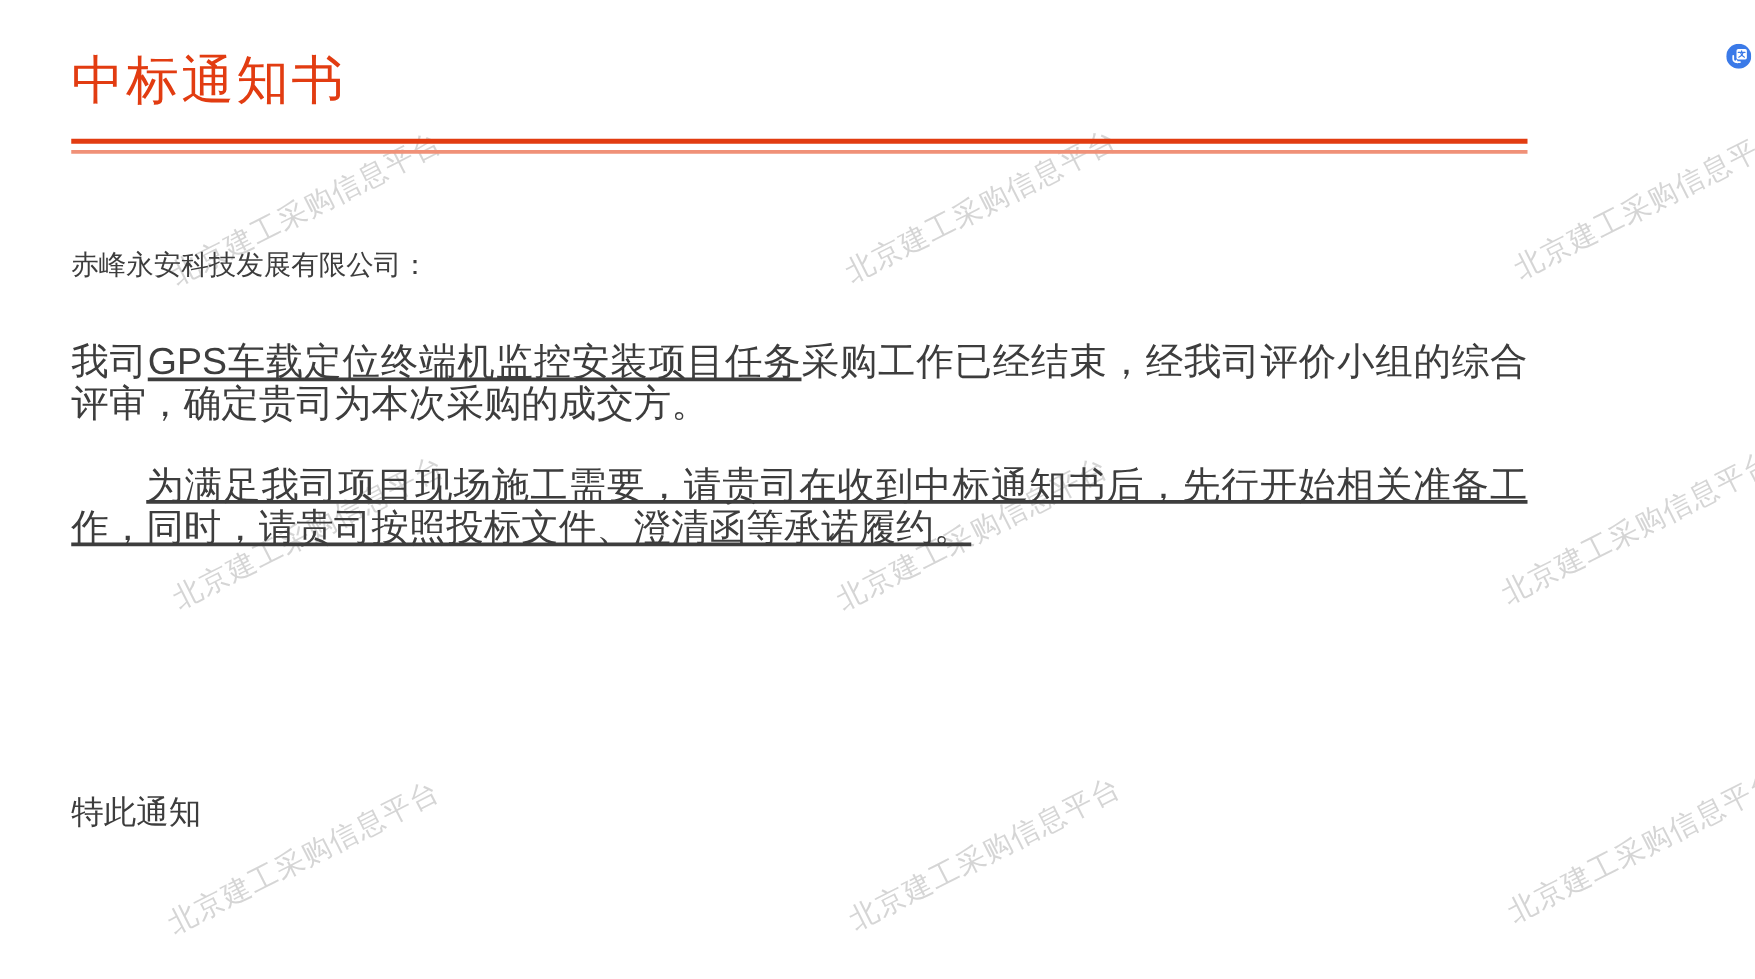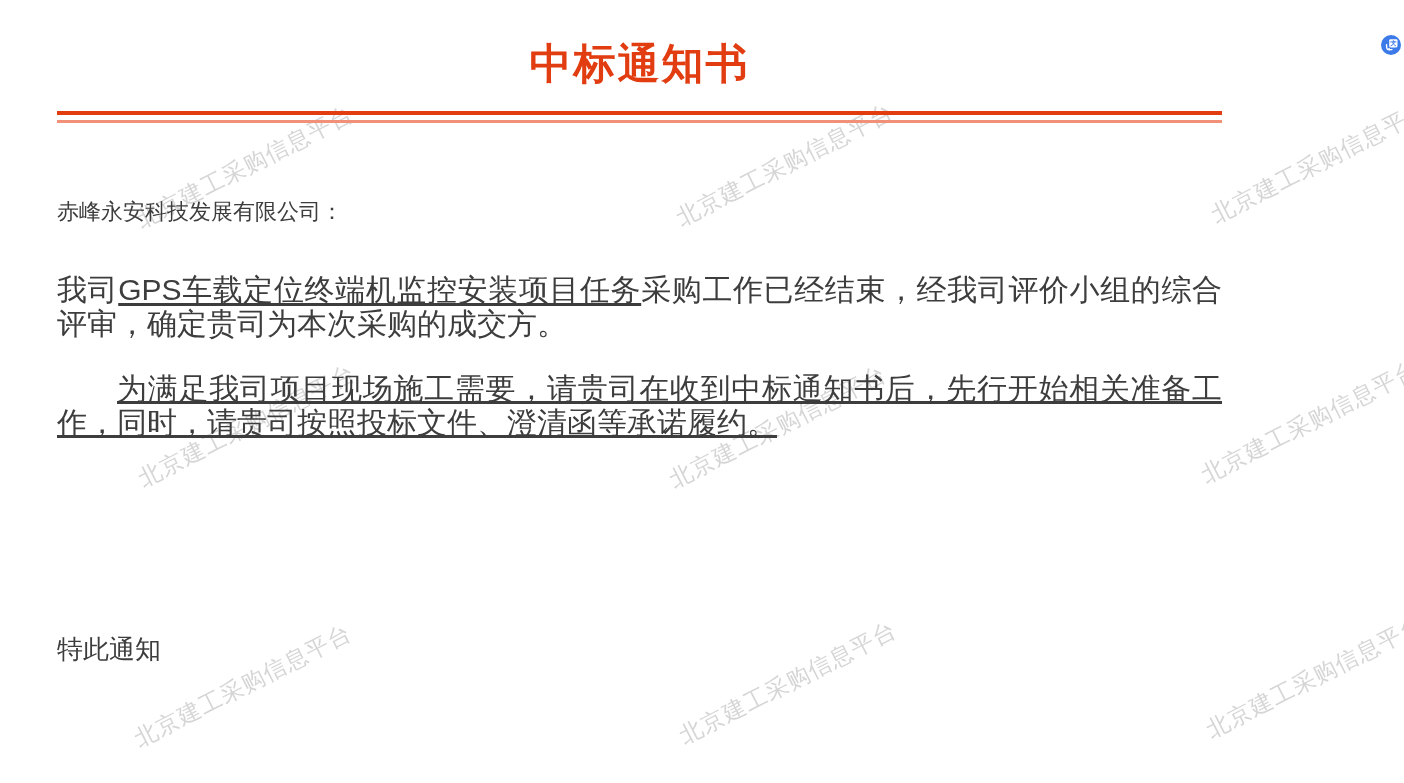--- a/index.html
+++ b/index.html
@@ -36,22 +36,21 @@
   .content{
     position:relative;
     z-index:2;
     margin-left:57px;
     width:1165px;
   }
   .title{
     margin-top:34px;
     font-size:42px;
     line-height:60px;
-    font-weight:bold;
-    text-align:center;
+    font-weight:normal;
     color:var(--accent-red,#e23c11);
     letter-spacing:2px;
   }
   .rule{width:100%;border:none;}
   .rule-thick{height:4px;margin-top:17px;background:var(--accent-red,#e23c11);}
   .rule-thin{height:3px;margin-top:5px;background:var(--accent-red-light,#f09178);}
 
   .salutation{
     margin-top:74px;
     font-size:22px;

